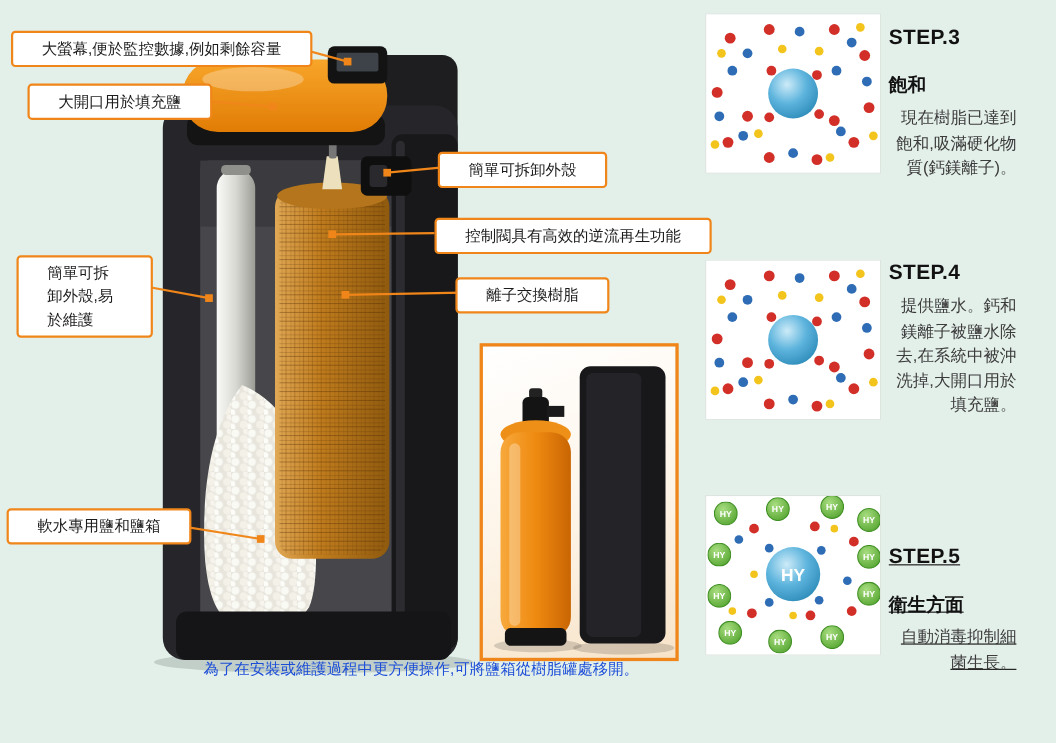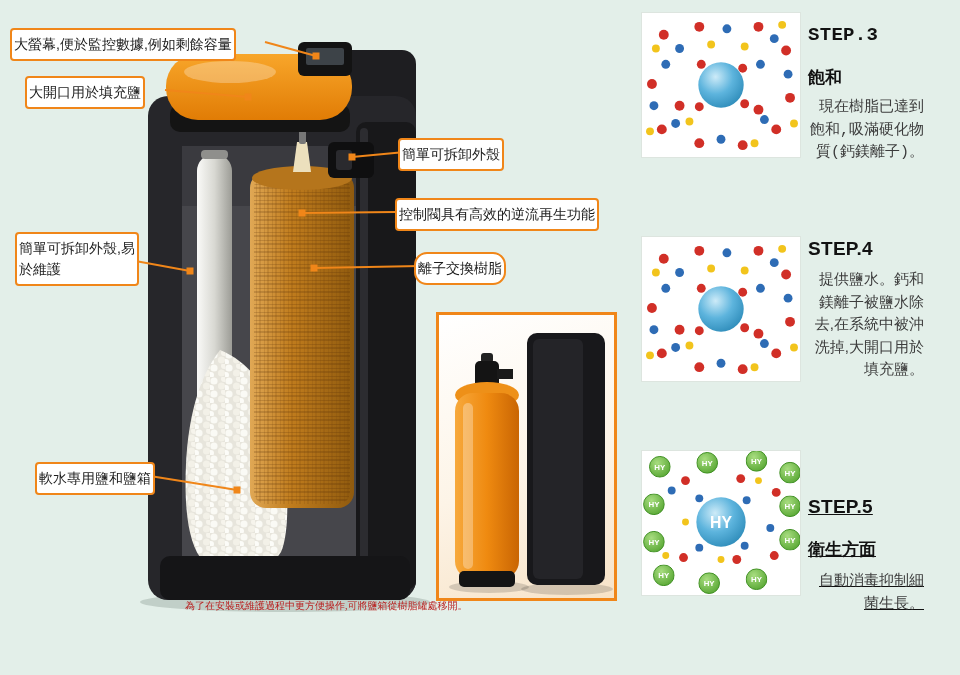--- a/index.html
+++ b/index.html
@@ -2,31 +2,31 @@
 <html><head>
 <meta charset="utf-8">
 <style>
   * { margin:0; padding:0; box-sizing:border-box; }
   body { font-family:"Liberation Sans","DejaVu Sans",sans-serif; background:#e3efe9; }
   .canvas { position:relative; width:960px; height:675px; background:#e3efe9; overflow:hidden; }
   .layer { position:absolute; left:0; top:0; }
   .callout {
     position:absolute; z-index:3; background:#fff;
     border:2px solid #f08619; border-radius:4px;
-    padding:4px 2px; font-size:14px; color:#1c1c1c;
+    padding:4px 26px; font-size:14px; color:#1c1c1c;
     white-space:nowrap; line-height:1.5;
   }
   .callout.wrap { white-space:normal; width:124px; }
   .inset {
     position:absolute; left:436px; top:312px; width:181px; height:289px;
     border:3px solid #f08619; z-index:2;
     background:linear-gradient(160deg,#ffffff 0%,#fdf4e7 55%,#f7e3c8 100%);
   }
   .caption { position:absolute; left:185px; top:597px; z-index:3;
-    font-size:10px; color:#b91c1c; line-height:1.7;font-family:Liberation Serif, serif; }
+    font-size:14px; color:#1d4ed8; line-height:1.7; }
   .step-figure {
     position:absolute; left:641px; width:160px; height:146px;
     background:#fff; border:1px solid #dde5df; z-index:2; overflow:hidden;
   }
   .step-text { position:absolute; left:808px; width:116px; z-index:2; color:#111; }
   .step-no { font-weight:bold; font-size:19px; letter-spacing:.3px; color:#121212; }
   .step-title { font-weight:bold; font-size:17px; margin-top:20px; color:#121212; }
   .step-body { font-size:15px; line-height:1.5; color:#3c3c3c; margin-top:8px;text-align:right; }
   svg text { font-family:"Liberation Sans","DejaVu Sans",sans-serif; font-weight:bold; fill:#fff; }
 </style>
@@ -179,22 +179,22 @@
       <rect x="310.5" y="264.5" width="7" height="7"></rect>
       <rect x="233.5" y="486.5" width="7" height="7"></rect>
     </g>
   </svg>
 
   <div class="callout" style="left:10px;top:28px;">大螢幕,便於監控數據,例如剩餘容量</div>
   <div class="callout" style="left:25px;top:76px;">大開口用於填充鹽</div>
   <div class="callout" style="left:398px;top:138px;">簡單可拆卸外殼</div>
   <div class="callout" style="left:395px;top:198px;">控制閥具有高效的逆流再生功能</div>
   <div class="callout wrap" style="left:15px;top:232px;">簡單可拆卸外殼,易於維護</div>
-  <div class="callout" style="left:414px;top:252px;border-radius:13px;">離子交換樹脂</div>
-  <div class="callout" style="left:35px;top:462px;">軟水專用鹽和鹽箱</div>
+  <div class="callout" style="left:414px;top:252px;">離子交換樹脂</div>
+  <div class="callout" style="left:6px;top:462px;">軟水專用鹽和鹽箱</div>
 
   <div class="inset">
     <svg width="175" height="283" viewBox="0 0 175 283">
       <ellipse cx="50" cy="272" rx="40" ry="6" fill="rgba(0,0,0,.15)"></ellipse>
       <ellipse cx="128" cy="274" rx="46" ry="6" fill="rgba(0,0,0,.15)"></ellipse>
       <rect x="88" y="18" width="78" height="252" rx="10" fill="#18181b"></rect>
       <rect x="94" y="24" width="50" height="240" rx="6" fill="#242428"></rect>
       <rect x="42" y="38" width="12" height="10" rx="3" fill="#222"></rect>
       <rect x="36" y="46" width="24" height="30" rx="5" fill="#141414"></rect>
       <rect x="58" y="54" width="16" height="10" fill="#1a1a1a"></rect>
@@ -207,21 +207,21 @@
 
   <div class="caption">
     <div>為了在安裝或維護過程中更方便操作,可將鹽箱從樹脂罐處移開。</div>
   </div>
 
   <div class="step-figure" style="top:12px;">
     <svg width="158" height="144" viewBox="0 0 160 146">
         <use href="#mol-scatter"></use>
       </svg>
   </div>
-  <div class="step-text" style="top:24px;font-family:Liberation Mono, monospace;">
+  <div class="step-text" style="top:24px;">
     <div class="step-no">STEP.3</div>
     <div class="step-title">飽和</div>
     <p class="step-body">現在樹脂已達到飽和,吸滿硬化物質(鈣鎂離子)。</p>
   </div>
 
   <div class="step-figure" style="top:236px;">
     <svg width="158" height="144" viewBox="0 0 160 146">
         <use href="#mol-scatter"></use>
       </svg>
   </div>

